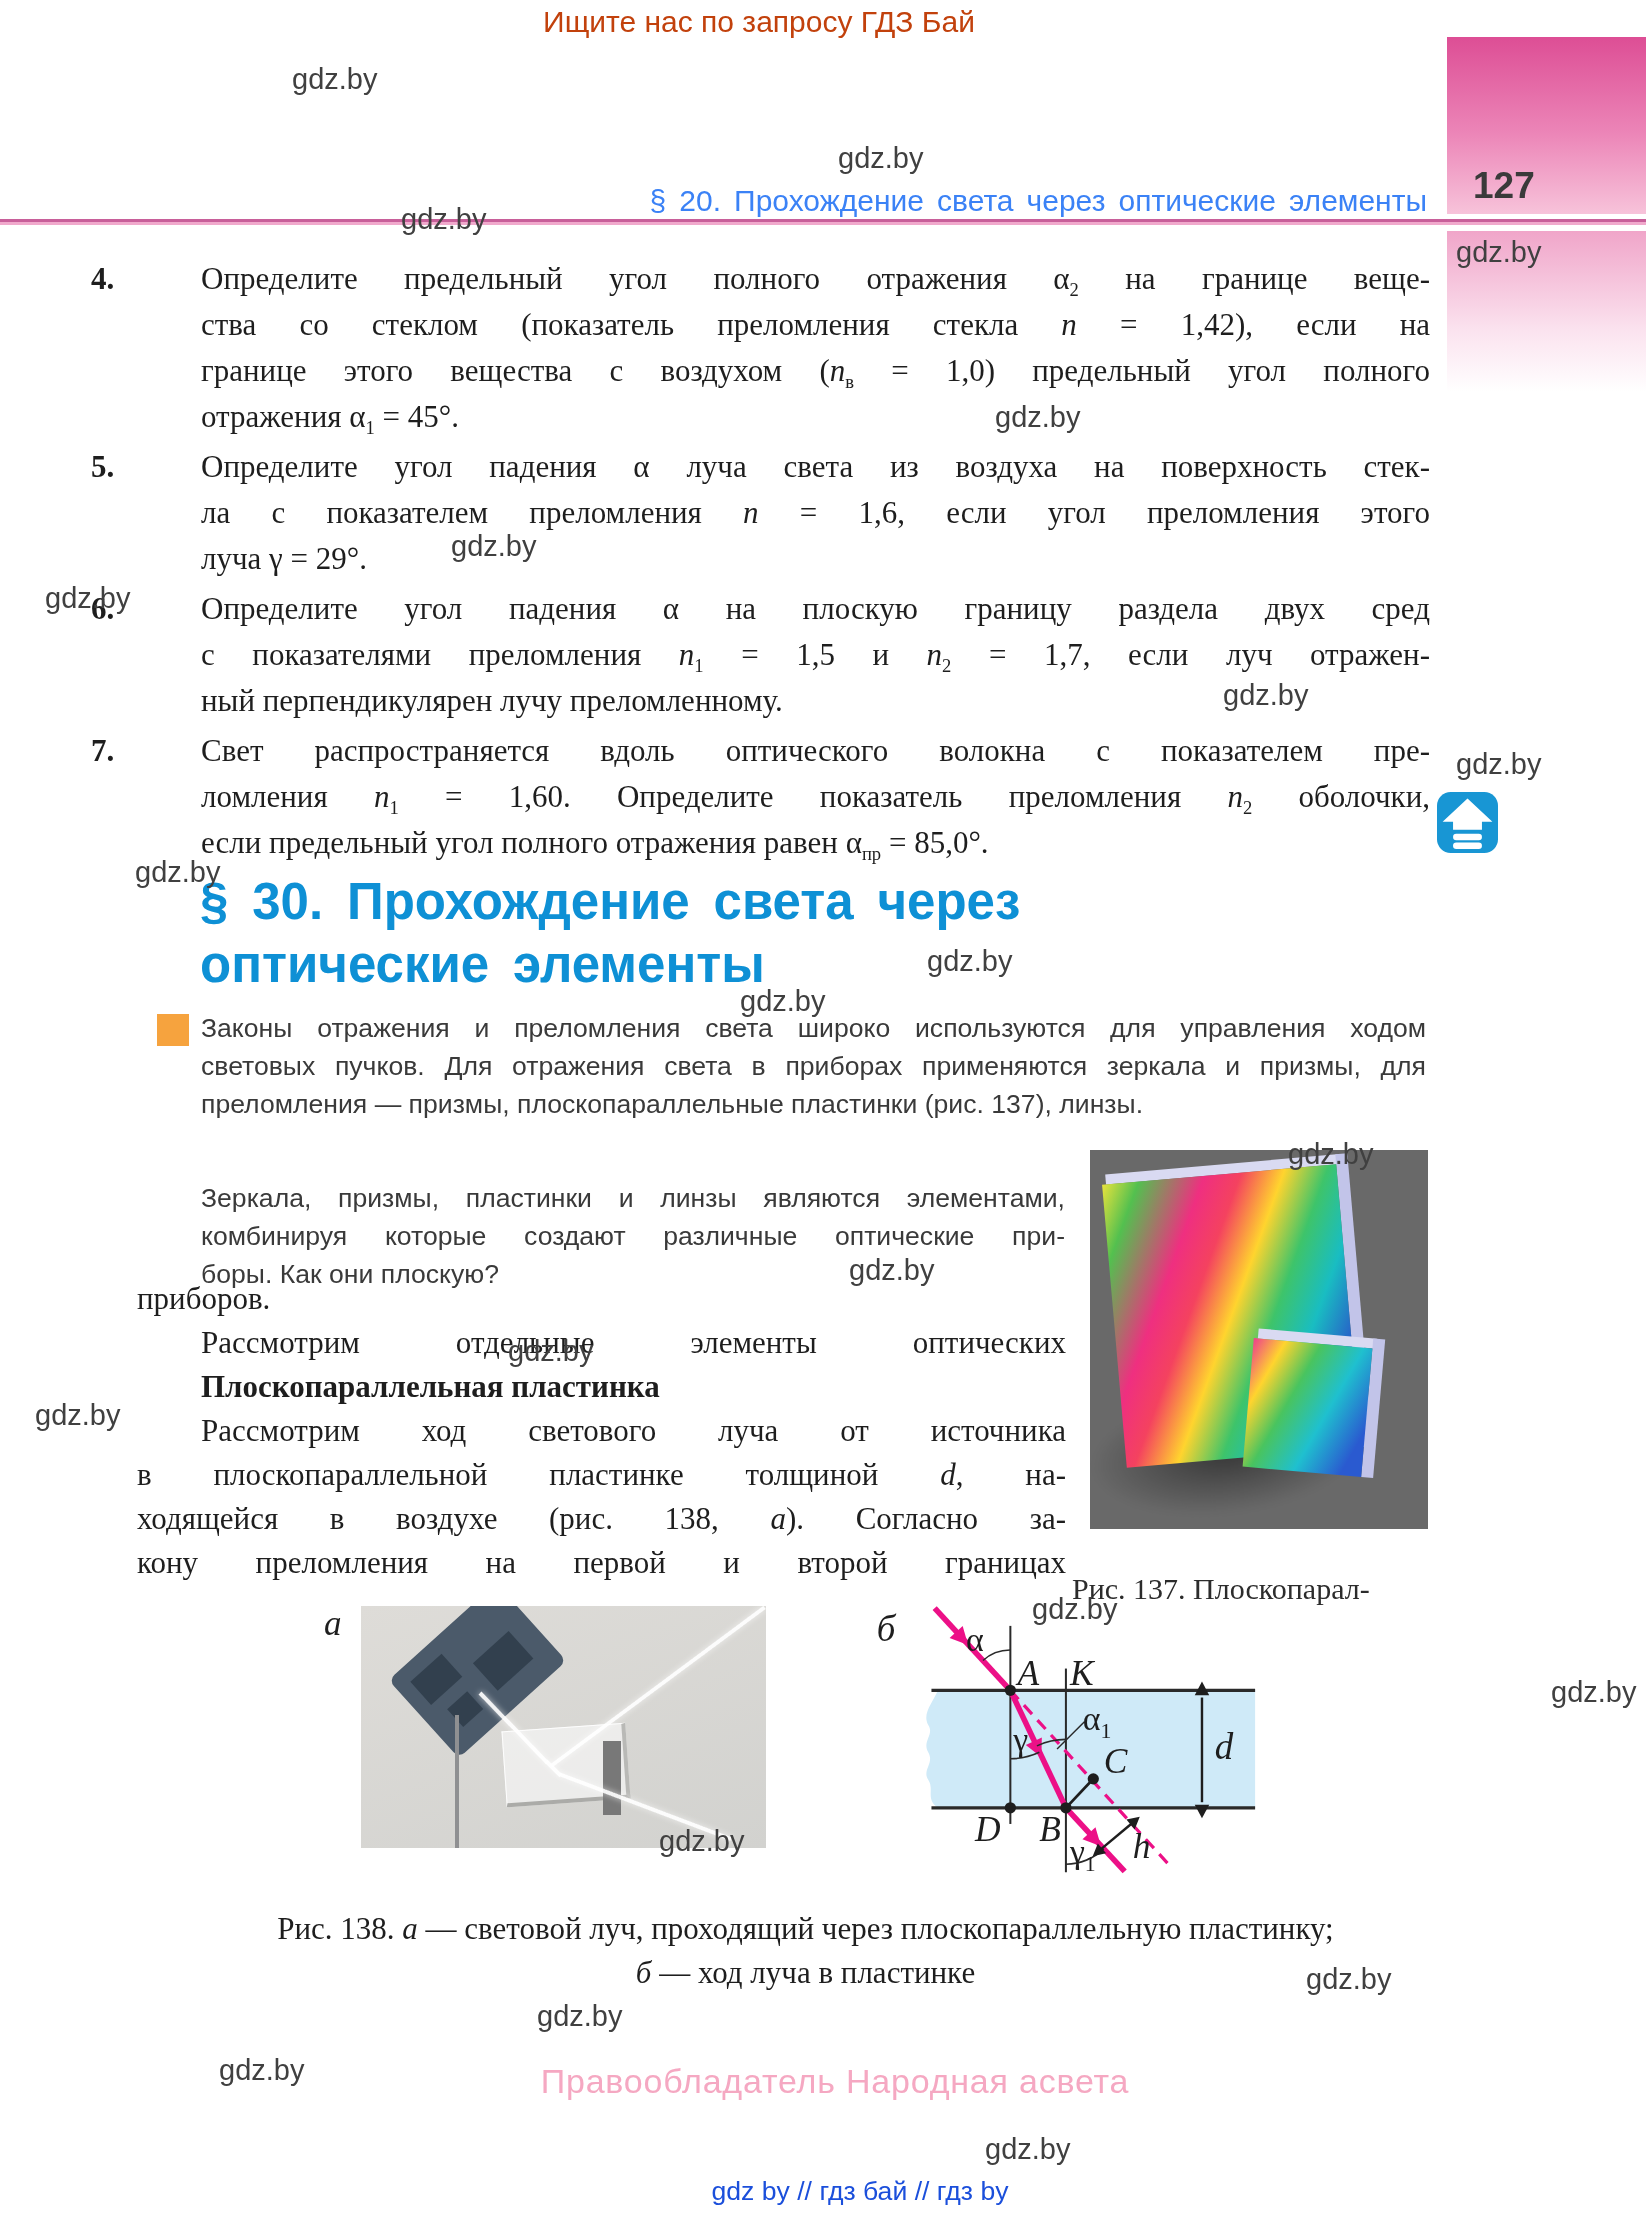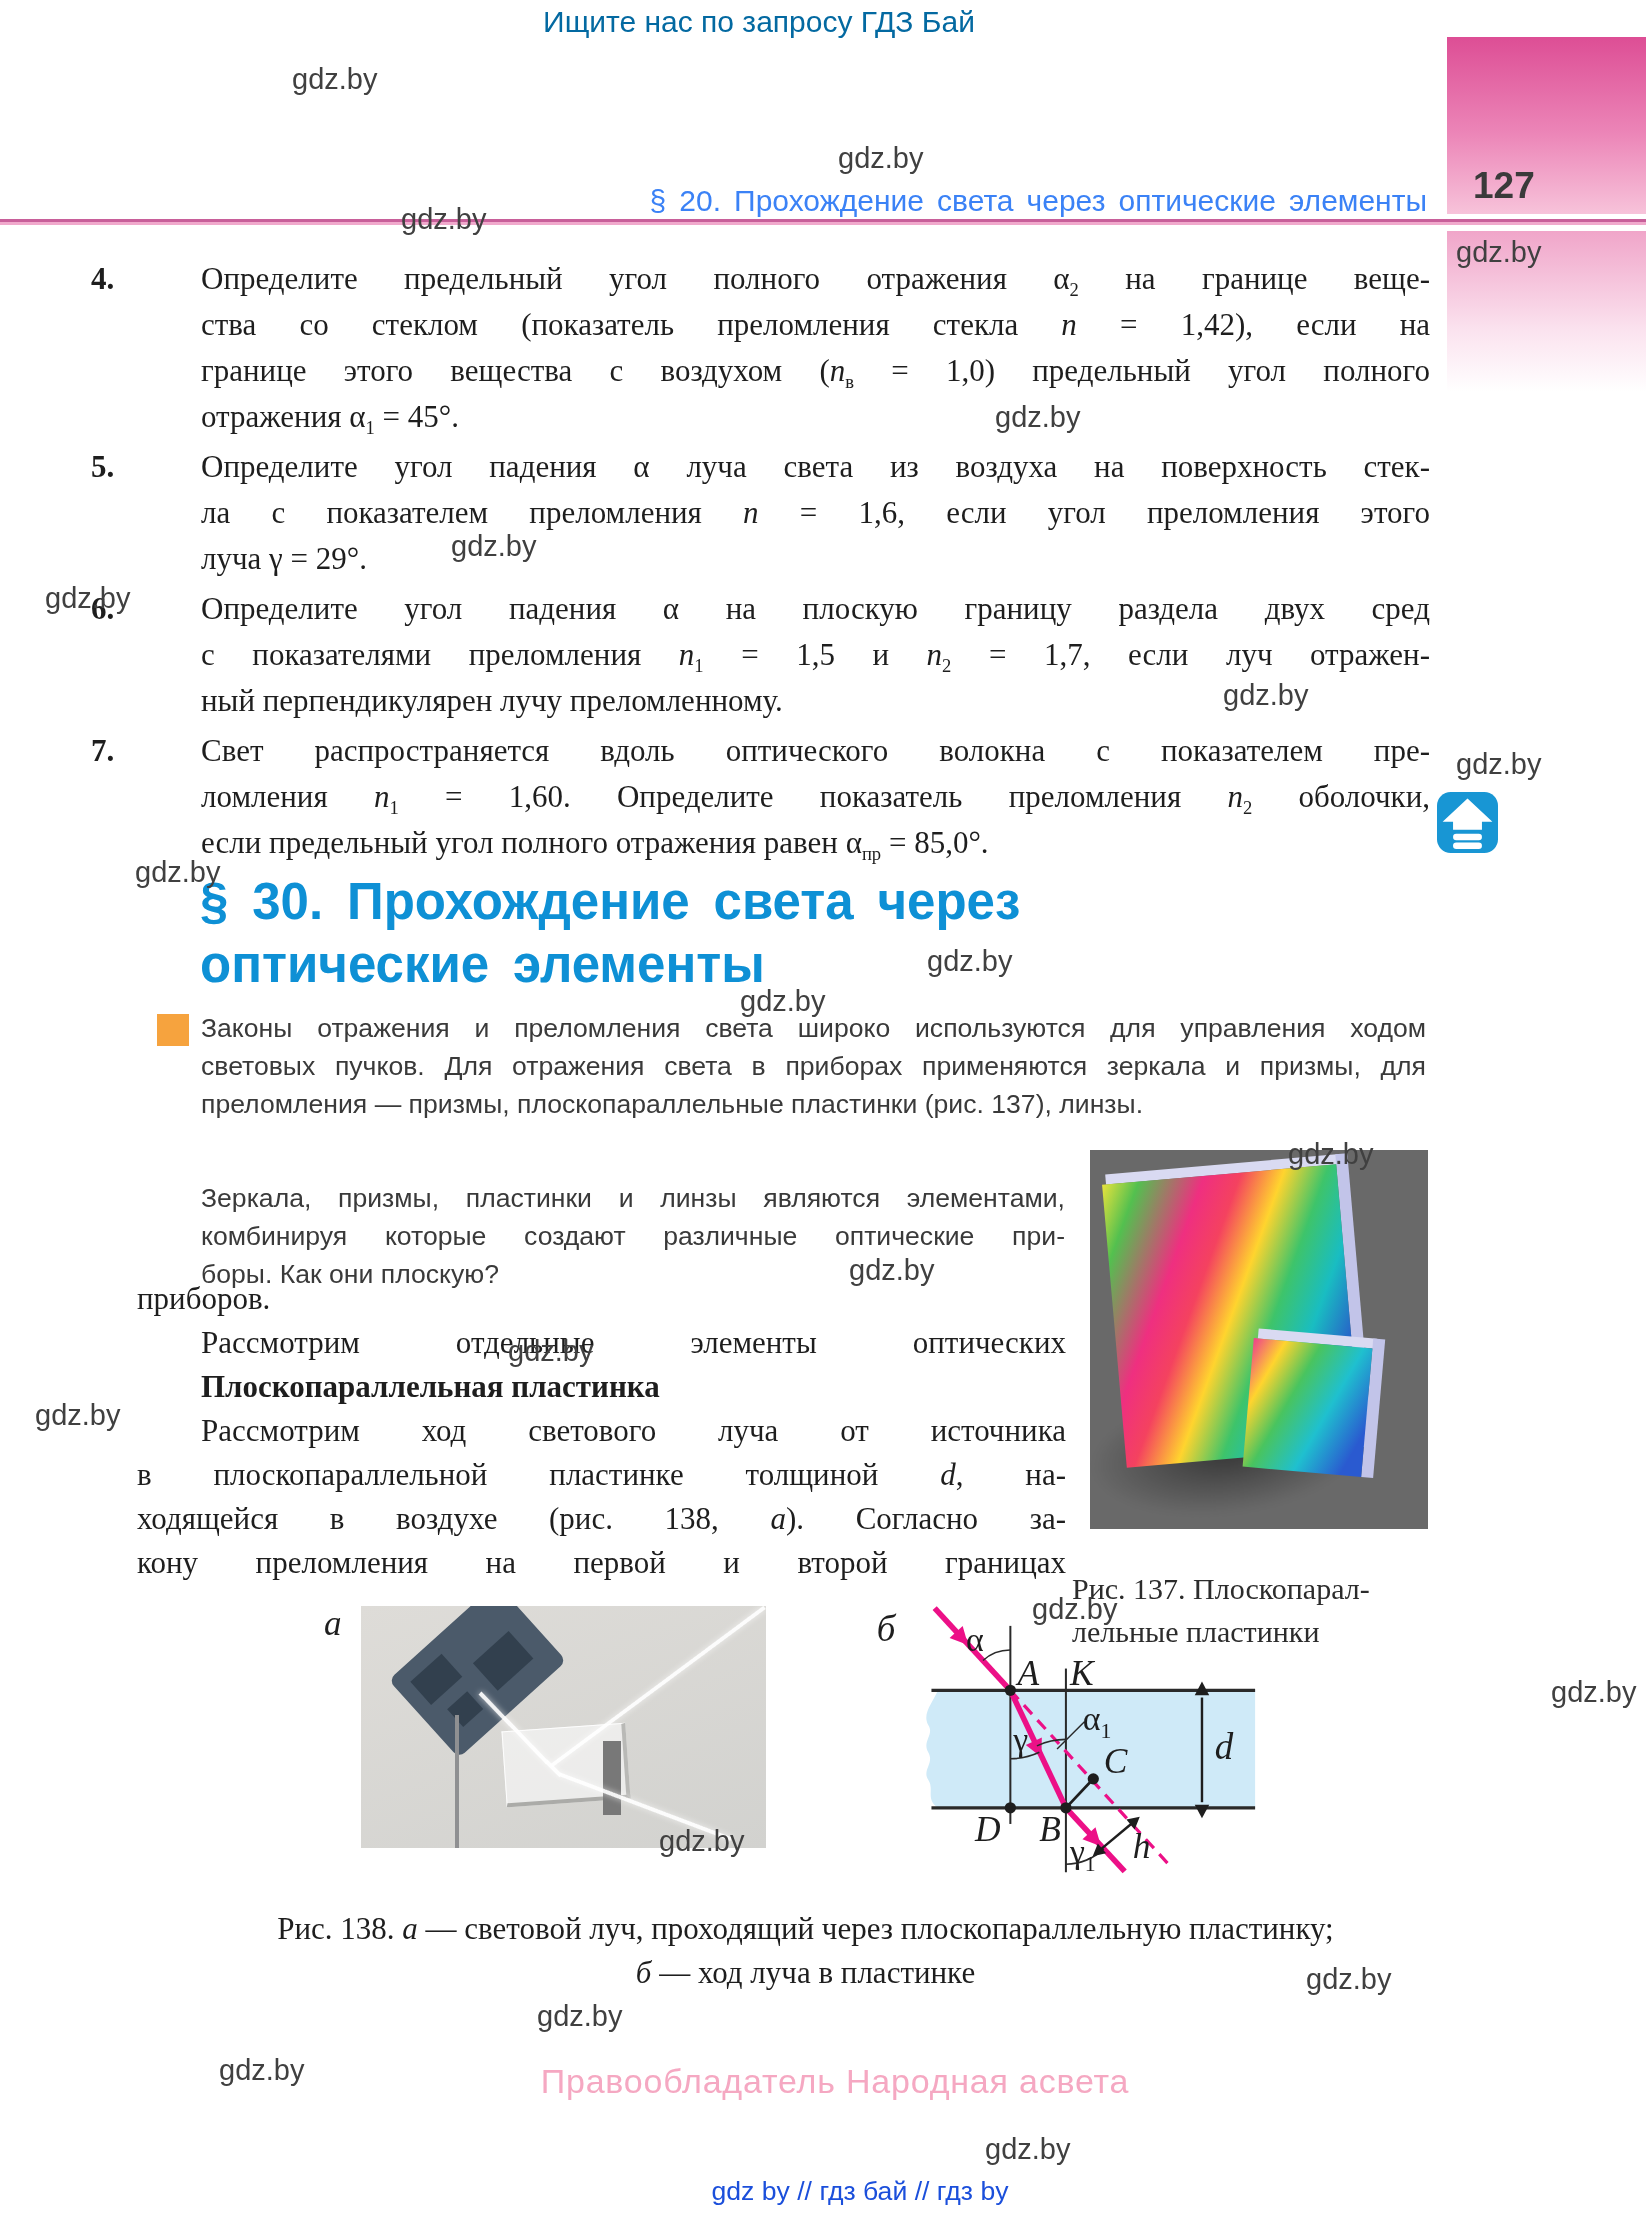--- a/index.html
+++ b/index.html
@@ -2,21 +2,21 @@
 <html style="font-size:13px"><head>
 <meta charset="utf-8">
 <style>
   html,body{margin:0;padding:0;background:#fff;}
   #page{position:relative;width:1647px;height:2216px;background:#fff;overflow:hidden;
         font-family:"Liberation Serif","DejaVu Serif",serif;color:#1e1e1e;}
   .wm{position:absolute;font:400 29px/32px "Liberation Sans","DejaVu Sans",sans-serif;
       color:#404040;white-space:nowrap;}
   
   #banner{position:absolute;left:0;top:4.8px;width:1518px;text-align:center;
-          font:400 30px/34px "Liberation Sans",sans-serif;color:#0369a1;}
+          font:400 30px/34px "Liberation Sans",sans-serif;color:#c2410c;}
   
   #runhead{position:absolute;right:220px;top:184px;font:400 30px/34px "Liberation Sans",sans-serif;
            color:#3b82f6;word-spacing:4.8px;white-space:nowrap;}
   #pagebox{position:absolute;left:1447px;top:37px;width:199px;height:177px;
            background:linear-gradient(180deg,#dd4e95 0%,#ec86b8 55%,#f7c3da 100%);}
   #pagenum{position:absolute;left:26px;bottom:8px;font:bold 37px/40px "Liberation Sans",sans-serif;color:#3a3a3a;}
   #rule{position:absolute;left:0;top:219px;width:1647px;height:5.6px;
         background:linear-gradient(180deg,#c85f9a 0%,#c85f9a 45%,#f0a9cc 45%,#f0a9cc 100%);}
   #fadebox{position:absolute;left:1447px;top:231px;width:199px;height:161px;
            background:linear-gradient(180deg,#f0a5c9 0%,#fbe3ef 62%,#ffffff 100%);}
@@ -169,21 +169,20 @@
       <div class="pface"></div>
     </div>
     <div class="plate" id="smallplate">
       <div class="pedge-t"></div>
       <div class="pedge-r"></div>
       <div class="pface"></div>
     </div>
   </div>
   <div id="caption137">
     <div>Рис. 137. Плоскопарал-</div>
-    <div>лельные пластинки</div>
   </div>
 
   <div class="figlabel" style="left:324px;top:1604px;">а</div>
   <div id="photoA">
     <div id="paDevice">
       <div class="paChip" style="left:14.5px;top:16px;width:42px;height:31px;"></div>
       <div class="paChip" style="left:74px;top:44px;width:48px;height:37px;"></div>
       <div class="paChip" style="left:24px;top:61px;width:27px;height:24px;"></div>
     </div>
     <div id="paStand"></div>

